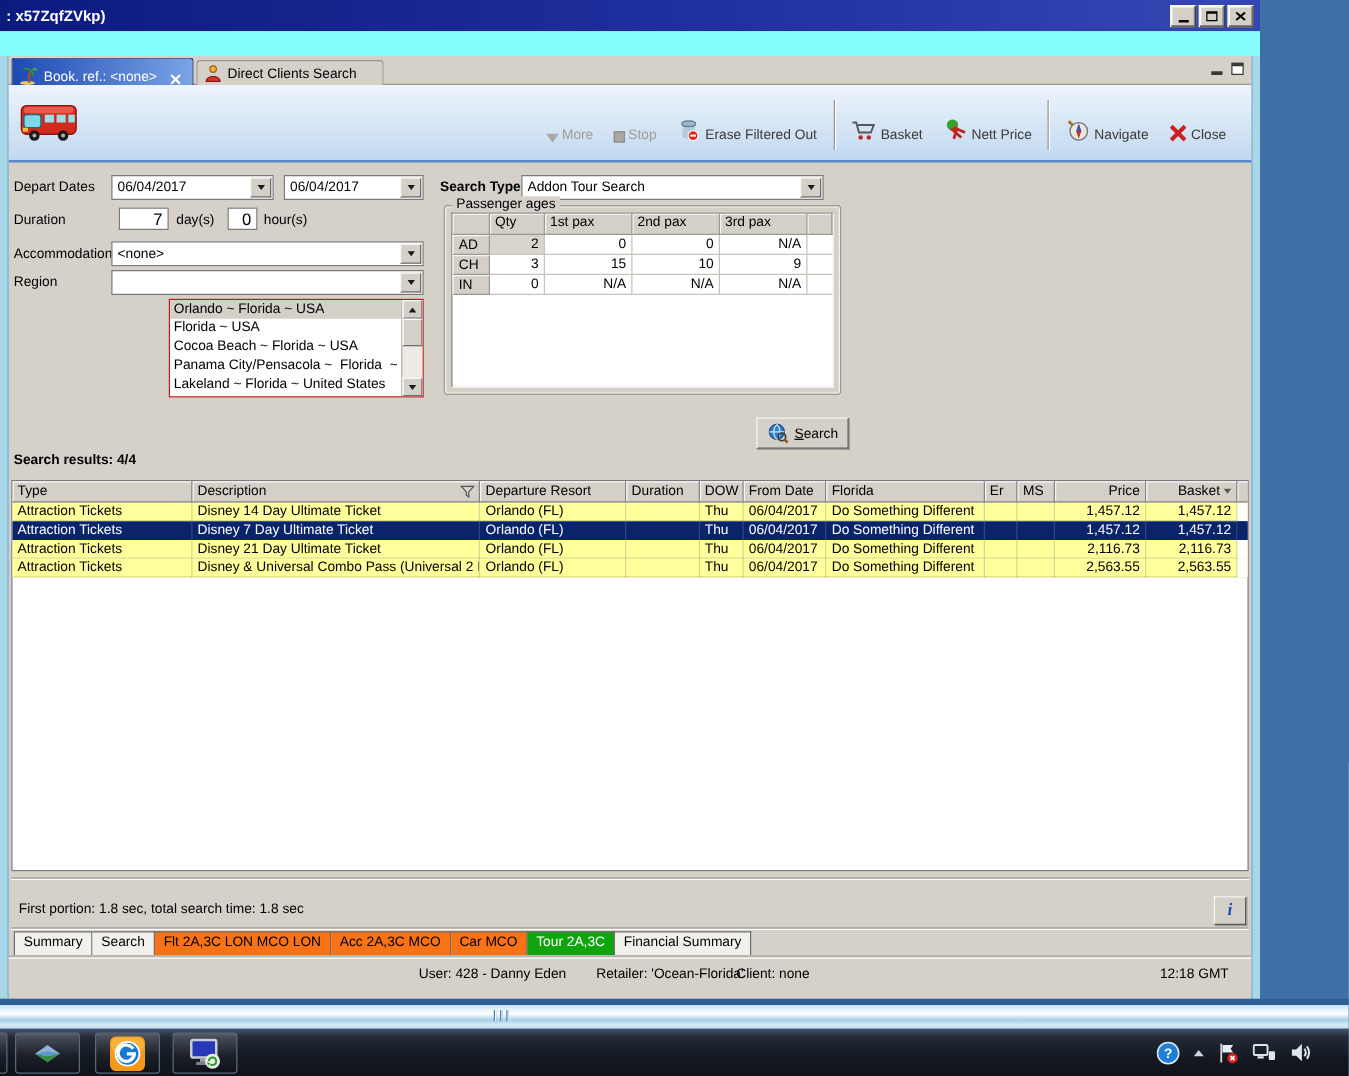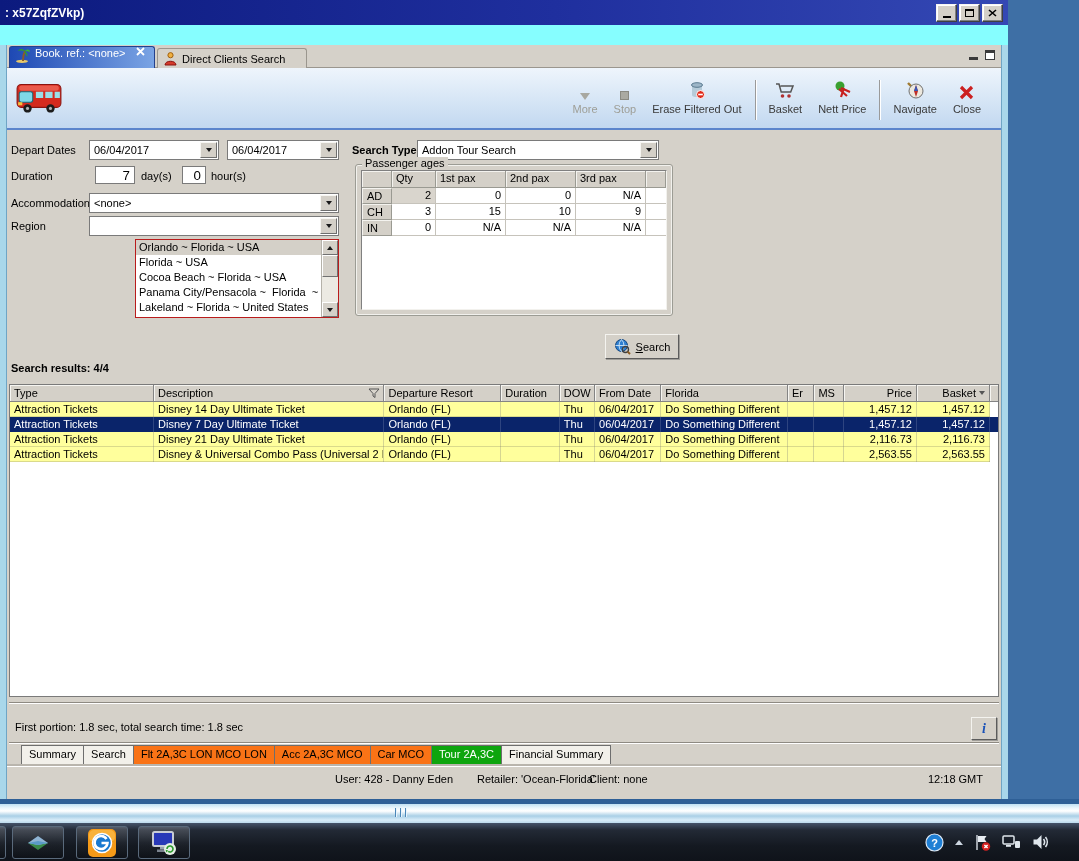--- a/index.html
+++ b/index.html
@@ -23,35 +23,35 @@
 .edge { position:absolute; top:45px; width:7px; height:754px; background:#a9d7ea; }
 .edge.l { left:0; border-right:1px solid #6fa5c5; }
 .edge.r { right:0; border-left:1px solid #6fa5c5; }
 
 #win-body { position:absolute; left:7px; top:45px; width:994px; height:754px; background:#d5d1c9; }
 
 
 .tabbar { position:absolute; left:0; top:0; width:100%; height:23px; background:#d5d1c9; border-bottom:1px solid #9a968e; }
 .tab-sel { position:absolute; left:2px; top:1px; width:146px; height:22px;
   background:linear-gradient(90deg,#1e49b4,#7aa4e4); border:1px solid #24418c; border-bottom:none;
-  border-radius:3px 3px 0 0; color:#fff; display:flex; align-items:flex-start; gap:4px; padding:0 5px; }
+  border-radius:3px 3px 0 0; color:#fff; display:flex; align-items:flex-end; gap:4px; padding:0 5px; }
 .tab-unsel { position:absolute; left:150px; top:3px; width:150px; height:20px;
   background:#d5d1c9; border:1px solid #9a968e; border-bottom:none;
   border-radius:3px 3px 0 0; display:flex; align-items:center; gap:5px; padding:0 6px; }
 .mdi-ctls { position:absolute; right:6px; top:4px; display:flex; gap:7px; align-items:center; }
 .mdi-min { width:9px; height:3px; background:#3a3a3a; margin-top:8px; }
 .mdi-restore { width:10px; height:10px; border:1px solid #3a3a3a; border-top:3px solid #3a3a3a; background:#fff; }
 
 
 .banner { position:absolute; left:0; top:23px; width:100%; height:62px;
   background:linear-gradient(180deg,#eef5fc,#c2d8f0); border-bottom:2px solid #5c85cc;
   display:flex; align-items:center; }
 .banner-title { font-size:17px; font-weight:bold; color:#1c419e; margin-left:14px; }
 .tools { margin-left:auto; display:flex; align-items:stretch; padding-right:12px; }
-.tool { display:flex; flex-direction:column; align-items:center; justify-content:flex-end; gap:3px;
+.tool { display:flex; flex-direction:row; align-items:flex-end; justify-content:flex-end; gap:3px;
   padding:4px 8px 6px; color:#3a3a3a; cursor:default; }
 .tool .ic { height:20px; display:flex; align-items:flex-end; justify-content:center; }
 .tool.disabled { color:#9e9e96; }
 .tsep { width:1px; background:#9a9a9a; box-shadow:1px 0 0 #ffffff; height:40px; margin:4px 5px 0; }
 
 
 .flabel { position:absolute; white-space:nowrap; }
 .combo { position:absolute; height:20px; background:#fff; border:1px solid #7a7a7a; }
 .combo .val { position:absolute; left:4px; top:3px; right:20px; white-space:nowrap; overflow:hidden; }
 .combo .drop { position:absolute; top:1px; right:1px; bottom:1px; width:17px; background:#d4d0c8;
@@ -115,21 +115,21 @@
 .c6{width:130px;} .c7{width:27px;} .c8{width:30px;} .c9{width:75px;} .c10{width:75px;}
 .cf{flex:1; border-right:none;}
 .rrow .cf { background:#fff; }
 .rrow.sel .cf { background:#0a246a; }
 .funnel { position:absolute; right:3px; top:3px; }
 .sortarrow { margin-left:3px; width:0; height:0; border-left:3px solid transparent; border-right:3px solid transparent; border-top:4px solid #555; }
 
 
 .groove { position:absolute; left:2px; right:2px; height:2px; border-top:1px solid #8e8a82; border-bottom:1px solid #fff; }
 .statline { position:absolute; left:8px; top:676px; }
-.btabs { position:absolute; left:14px; top:700px; height:28px; display:flex; }
+.btabs { position:absolute; left:4px; top:700px; height:28px; display:flex; }
 .btab { border:1px solid #6e6e6e; border-left:none; padding:1px 7px 0; line-height:15px;
   background:#f2f0ea; white-space:nowrap; }
 .btab.first { border-left:1px solid #6e6e6e; }
 .btab.green { background:#f97316; }
 .btab.gsel { background:#0ea50e; color:#fff; }
 .statusbar { position:absolute; left:0; top:721px; width:100%; height:26px; background:#d5d1c9;
   border-top:1px solid #fff; box-shadow:0 -2px 0 #b9b5ad; }
 .statusbar span { position:absolute; top:6px; white-space:nowrap; }
 
 

